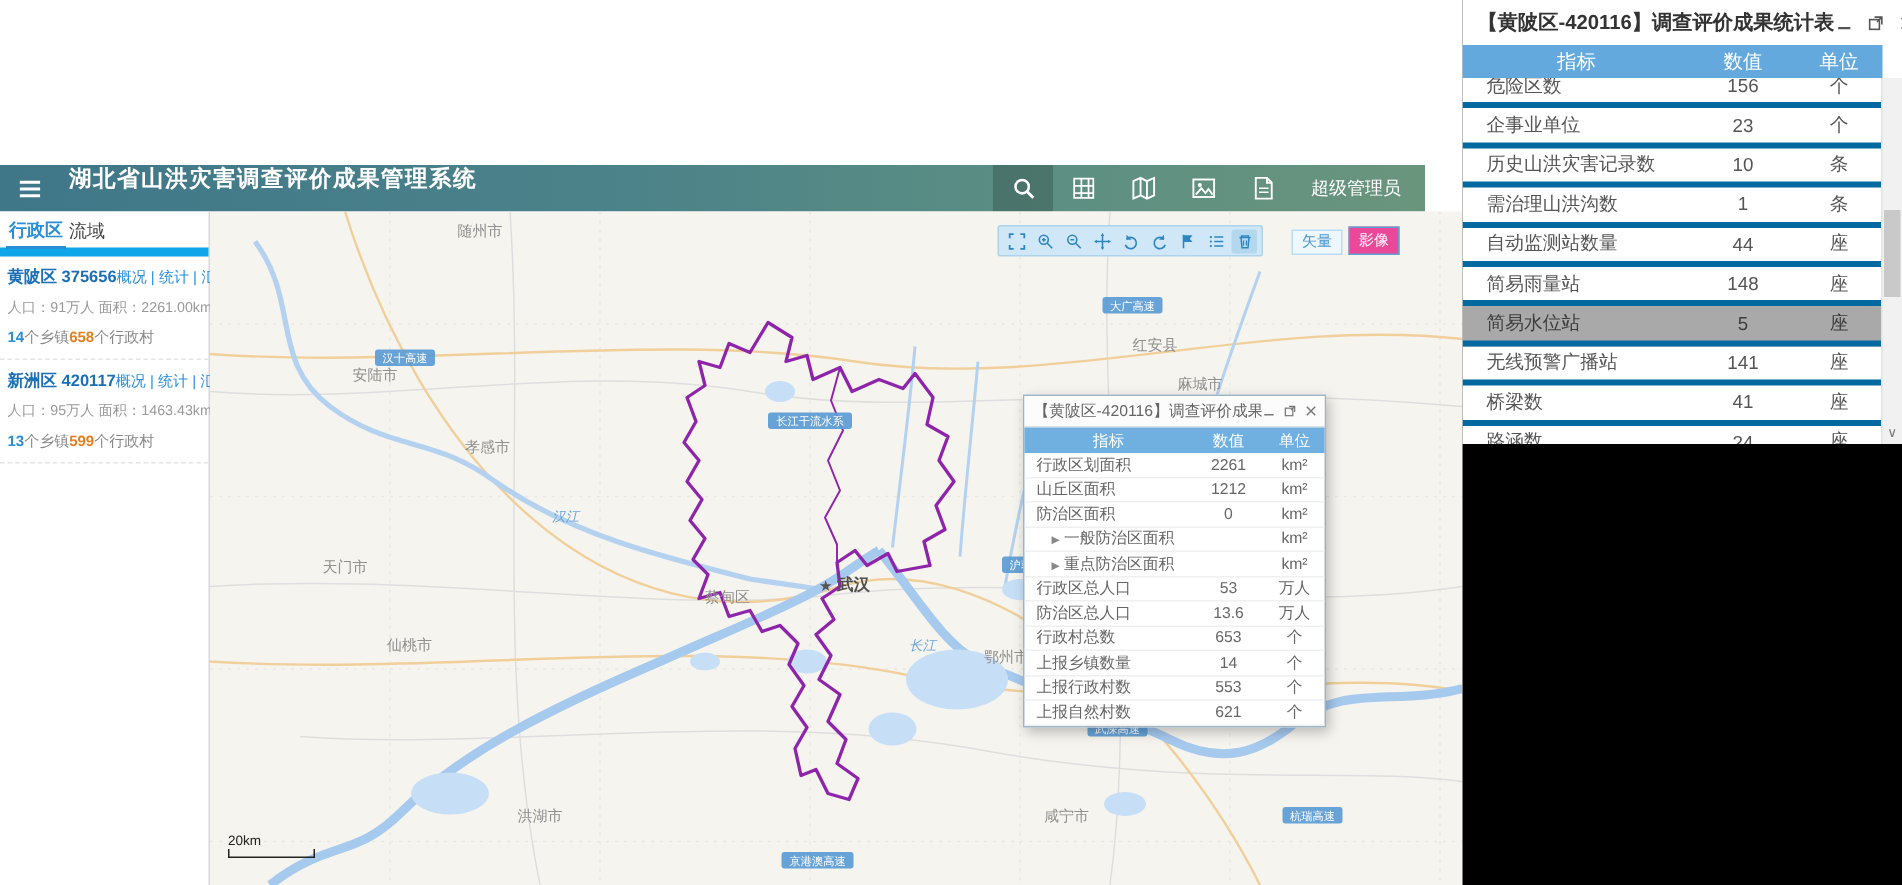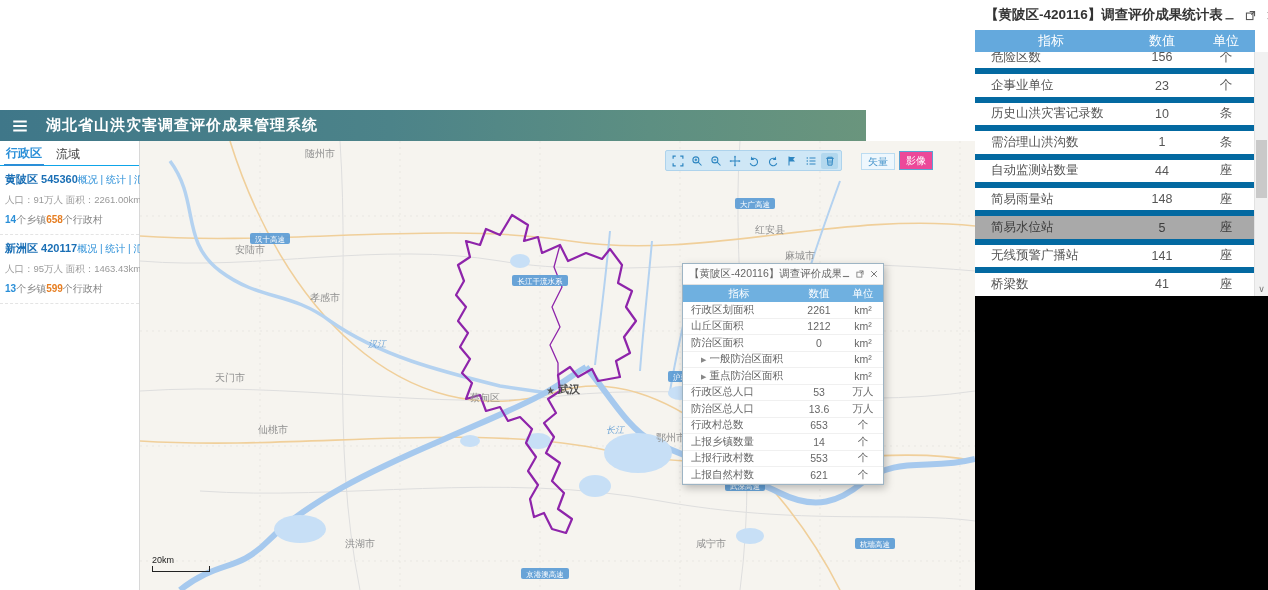--- a/index.html
+++ b/index.html
@@ -1,31 +1,31 @@
 <!DOCTYPE html>
 <html><head>
 <meta charset="utf-8">
 <style>
   html,body{margin:0;padding:0;background:#fff;}
   #root{position:relative;width:1268px;height:590px;overflow:hidden;background:#fff;
         font-family:"Liberation Sans","DejaVu Sans",sans-serif;}
   
-  .app-header{position:absolute;left:0;top:110px;width:866px;height:31px;
+  .app-header{position:absolute;left:0;top:110px;width:950px;height:31px;
     background:linear-gradient(90deg,#3f7789 0%,#4c8389 45%,#5d8f82 75%,#6a957d 100%);
-    display:flex;align-items:center;color:#fff;}
+    display:flex;align-items:flex-start;color:#fff;}
   .menu-btn{width:40px;height:31px;display:flex;align-items:center;justify-content:center;cursor:pointer;}
   .app-title{font-size:15px;font-weight:bold;letter-spacing:1px;margin-left:6px;}
   .hdr-right{margin-left:auto;display:flex;align-items:center;height:31px;}
   .hicon{width:40px;height:31px;display:flex;align-items:center;justify-content:center;}
   .hicon.active{background:rgba(0,0,0,0.18);}
   .hdr-user{font-size:12px;margin:0 16px 0 12px;white-space:nowrap;}
   
   .sidebar{position:absolute;left:0;top:141px;width:140px;height:449px;background:#fff;
     border-right:1px solid #d8d8d8;box-sizing:border-box;}
-  .tabs{display:flex;border-bottom:1px solid #0ea5e9;height:24px;align-items:center;padding-left:4px;gap:10px;}
+  .tabs{display:flex;border-bottom:6px solid #0ea5e9;height:24px;align-items:center;padding-left:4px;}
   .tab{font-size:12px;color:#444;padding:0 2px;height:23px;line-height:24px;cursor:pointer;}
   .tab.active{color:#2a8fd8;border-bottom:2px solid #2a8fd8;font-weight:bold;}
   .crumb{font-size:11px;color:#2a8fd8;padding:7px 6px 5px 6px;border-bottom:1px dashed #e4e4e4;}
   .crumb .sep{color:#999;margin:0 3px;}
   .district{padding:6px 5px 7px 5px;border-bottom:1px dashed #e4e4e4;}
   .d-head{display:flex;justify-content:space-between;align-items:baseline;}
   .d-name{font-size:11px;font-weight:bold;color:#1a6fb5;white-space:nowrap;}
   .d-links{font-size:10px;color:#2a8fd8;white-space:nowrap;}
   .d-info{font-size:10px;color:#999;margin-top:6px;white-space:nowrap;transform:scale(.95);transform-origin:left;}
   .d-towns{font-size:10px;color:#888;margin-top:6px;}
@@ -68,21 +68,21 @@
   
   .right-panel{position:absolute;left:975px;top:0;width:293px;height:590px;background:#000;}
   .rp-window{position:relative;width:293px;height:296px;background:#fff;overflow:hidden;}
   .rp-title{height:30px;display:flex;align-items:center;}
   .rp-title .t{flex:1;font-size:13.5px;font-weight:bold;color:#333;padding-left:10px;white-space:nowrap;}
   .rp-ctrl{display:flex;gap:8px;padding-right:8px;}
   .rp-ctrl span{color:#555;cursor:pointer;display:flex;align-items:center;}
   .rp-head{height:22px;background:#64a9dd;color:#fff;display:flex;align-items:center;font-size:13px;margin-right:13px;}
   .rp-rows{position:relative;height:244px;overflow:hidden;margin-right:13px;}
   .rp-rows-inner{transform:translateY(-6px);}
-  .rp-row{height:22.4px;display:flex;align-items:center;font-size:12.5px;color:#555;border-bottom:6px solid #0369a1;}
+  .rp-row{height:22.4px;display:flex;align-items:center;font-size:12.5px;color:#555;border-bottom:4px solid #0369a1;}
   .rp-row.hl{background:#a9a9a9;color:#3d3d3d;}
   .rc-name{flex:1;padding-left:16px;white-space:nowrap;}
   .rc-val{width:70px;text-align:center;}
   .rc-unit{width:58px;text-align:center;}
   .rp-head .rc-name{text-align:center;padding-left:0;}
   .rp-scroll{position:absolute;right:0;top:52px;bottom:0;width:13px;background:#f1f1f1;border-left:1px solid #e2e2e2;}
   .rp-thumb{position:absolute;left:1px;top:88px;width:11px;height:58px;background:#c9c9c9;}
   .rp-sarrow{position:absolute;left:0;bottom:2px;width:13px;text-align:center;color:#777;font-size:9px;}
   svg.ic{display:block;}
 </style>
@@ -166,32 +166,60 @@
 
 <div id="root">
 
   <div class="app-header">
     <div class="menu-btn">
       <svg class="ic" width="18" height="18" style="color:#fff">
           <use href="#ic-menu"></use>
         </svg>
     </div>
     <div class="app-title">湖北省山洪灾害调查评价成果管理系统</div>
+    <div class="hdr-right">
+      <div class="hicon active">
+        <svg class="ic" width="17" height="17" style="color:#fff">
+            <use href="#ic-search"></use>
+          </svg>
+      </div>
+      <div class="hicon">
+        <svg class="ic" width="17" height="17" style="color:#fff">
+            <use href="#ic-grid"></use>
+          </svg>
+      </div>
+      <div class="hicon">
+        <svg class="ic" width="17" height="17" style="color:#fff">
+            <use href="#ic-map"></use>
+          </svg>
+      </div>
+      <div class="hicon">
+        <svg class="ic" width="17" height="17" style="color:#fff">
+            <use href="#ic-image"></use>
+          </svg>
+      </div>
+      <div class="hicon">
+        <svg class="ic" width="17" height="17" style="color:#fff">
+            <use href="#ic-doc"></use>
+          </svg>
+      </div>
+      <div class="hdr-user">超级管理员</div>
+    </div>
   </div>
 
   <div class="sidebar">
     <div class="tabs">
       <div class="tab active">行政区</div>
       <div class="tab">流域</div>
     </div>
     <div>
 
         <div class="district">
           <div class="d-head">
-            <span class="d-name"><span>黄陂区</span> <span>545360</span></span>
+            <span class="d-name"><span>黄陂区</span> <span>375656</span></span>
             <span class="d-links">概况 | 统计 | 汇总</span>
           </div>
           <div class="d-info">人口：91万人  面积：2261.00km²</div>
           <div class="d-towns">
             <span class="n1">14</span><span>个乡镇</span><span class="n2">658</span><span>个行政村</span>
           </div>
         </div>
 
         <div class="district">
           <div class="d-head">

